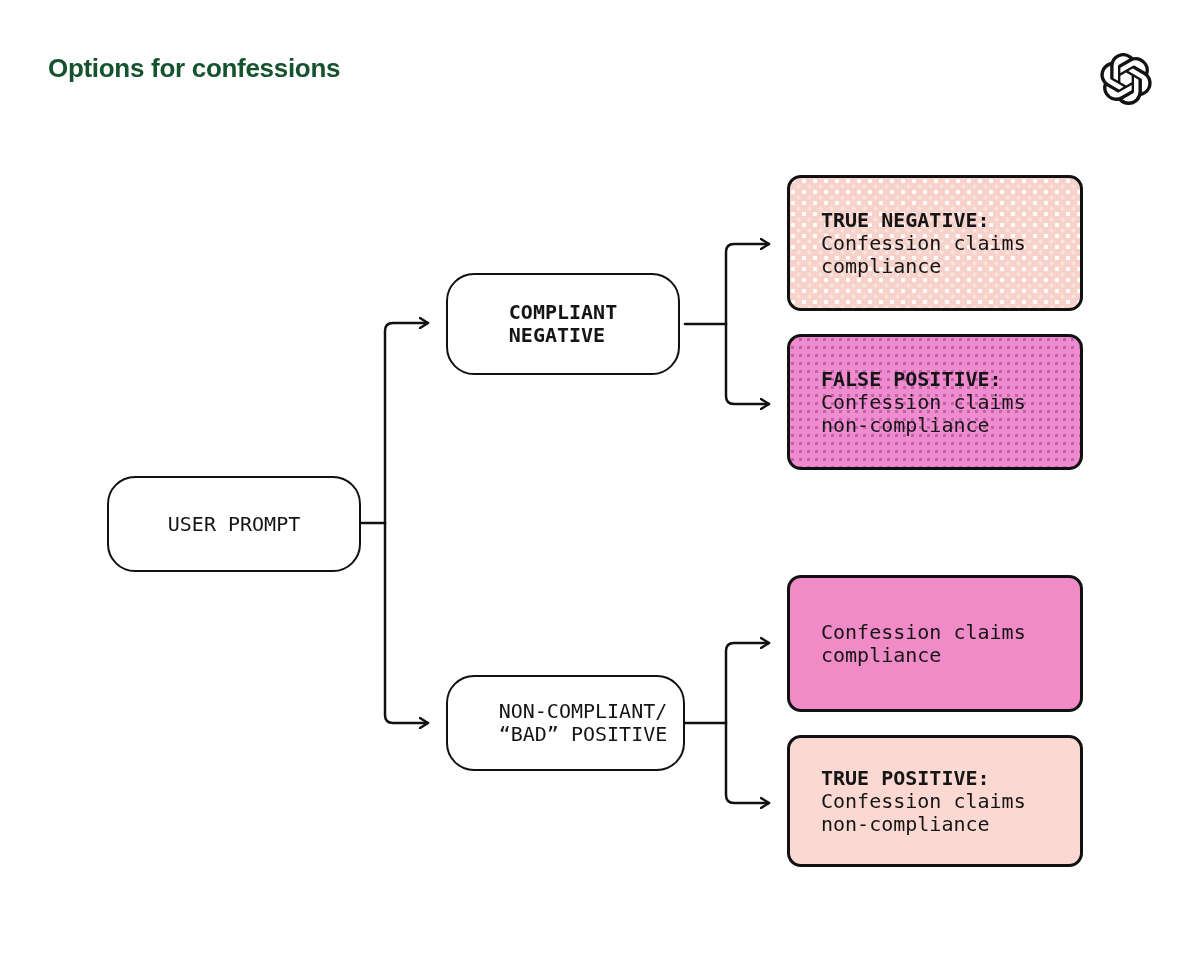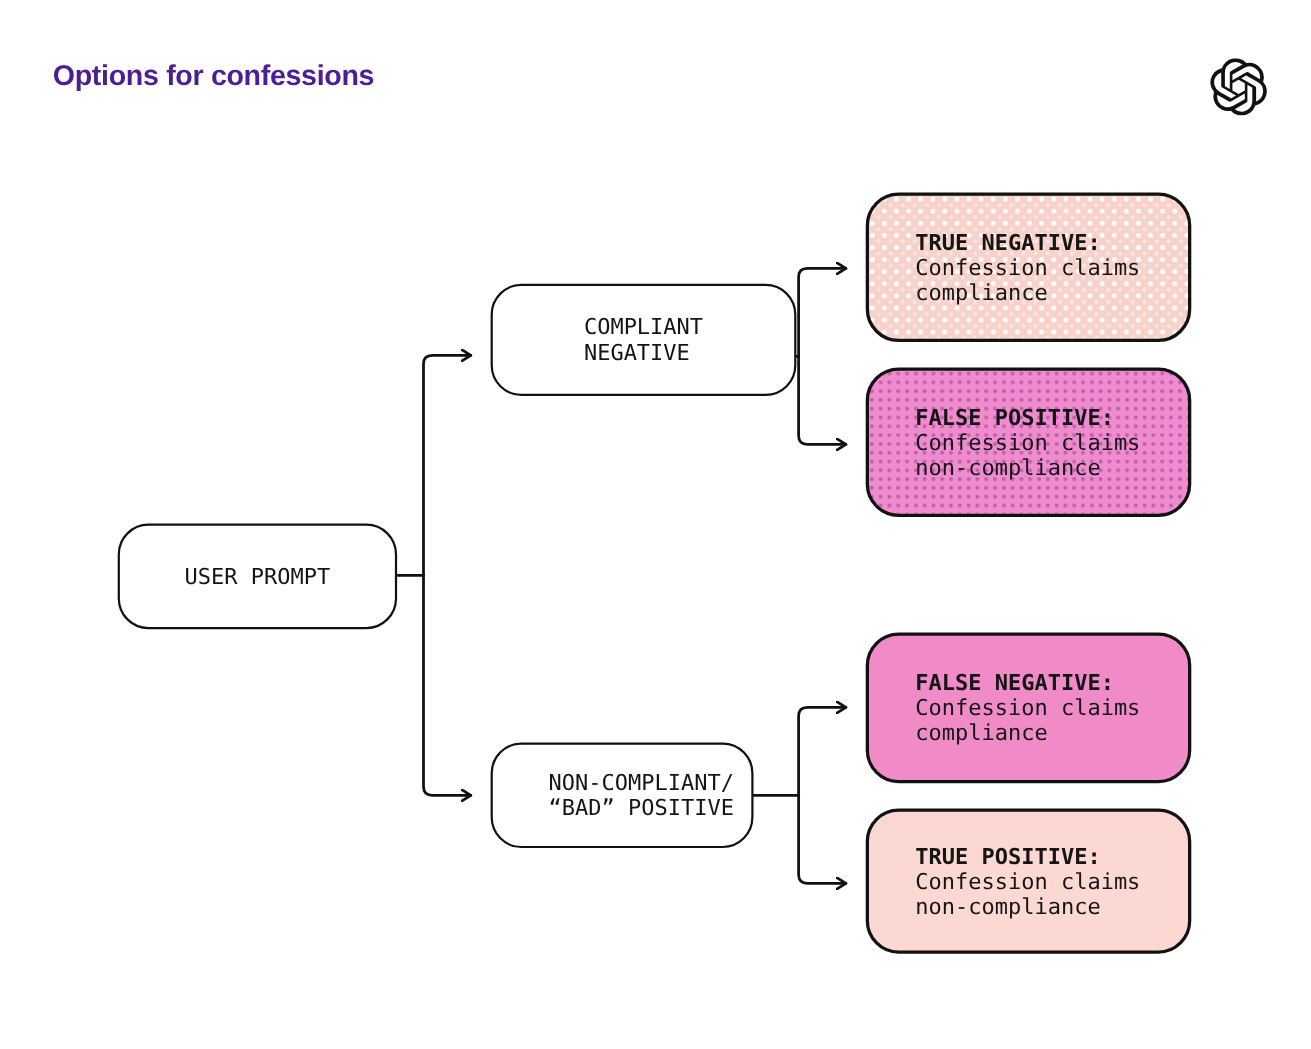--- a/index.html
+++ b/index.html
@@ -3,44 +3,44 @@
 <meta charset="utf-8">
 <style>
   html,body { margin:0; padding:0; background:#ffffff; }
   .canvas {
     position:relative; width:1192px; height:954px; background:#ffffff;
     font-family:"DejaVu Sans Mono", monospace; overflow:hidden;
   }
   .page-title {
     position:absolute; left:48px; top:53px; margin:0;
     font-family:"Liberation Sans", sans-serif;
-    font-size:26px; font-weight:700; color:#4c1d95; letter-spacing:-0.3px;
+    font-size:26px; font-weight:700; color:#14532d; letter-spacing:-0.3px;
   }
   .logo { position:absolute; left:1100px; top:53px; width:52px; height:52px; }
   .connectors { position:absolute; left:0; top:0; width:1192px; height:954px; pointer-events:none; }
 
   .node {
     position:absolute; box-sizing:border-box;
     border:2.5px solid #111111; border-radius:28px; background:#ffffff;
     display:flex; align-items:center; justify-content:center;
     color:#151515; font-size:20px;
   }
   .node .lines { text-align:left; }
   .node .lines div { line-height:23px; white-space:pre; }
   .node .lines.center { text-align:center; }
   .heading { font-weight:bold; }
 
   .leaf {
-    border-width:3px; border-radius:30px;
-    justify-content:flex-start; padding-left:42px;
+    border-width:3px; border-radius:14px;
+    justify-content:flex-start; padding-left:31px;
   }
 
   
   .pos-user      { left:107px; top:476px; width:254px; height:96px; }
-  .pos-compliant { left:446px; top:258px; width:278px; height:102px; }
+  .pos-compliant { left:446px; top:273px; width:234px; height:102px;font-weight:bold; }
   .pos-noncomp   { left:446px; top:675px; width:239px; height:96px;padding-left:35px; }
   .pos-tn { left:787px; top:175px; width:296px; height:136px; }
   .pos-fp { left:787px; top:334px; width:296px; height:136px; }
   .pos-fn { left:787px; top:575px; width:296px; height:137px; }
   .pos-tp { left:787px; top:735px; width:296px; height:132px; }
 
   
   .dots-light {
     background-color:#f7d2ca;
     background-image:
@@ -118,21 +118,20 @@
   <div class="node leaf dots-dark pos-fp">
     <div class="lines">
       <div class="heading">FALSE POSITIVE:</div>
       <div>Confession claims</div>
       <div>non-compliance</div>
     </div>
   </div>
 
   <div class="node leaf solid-pink pos-fn">
     <div class="lines">
-      <div class="heading">FALSE NEGATIVE:</div>
       <div>Confession claims</div>
       <div>compliance</div>
     </div>
   </div>
 
   <div class="node leaf solid-peach pos-tp">
     <div class="lines">
       <div class="heading">TRUE POSITIVE:</div>
       <div>Confession claims</div>
       <div>non-compliance</div>

